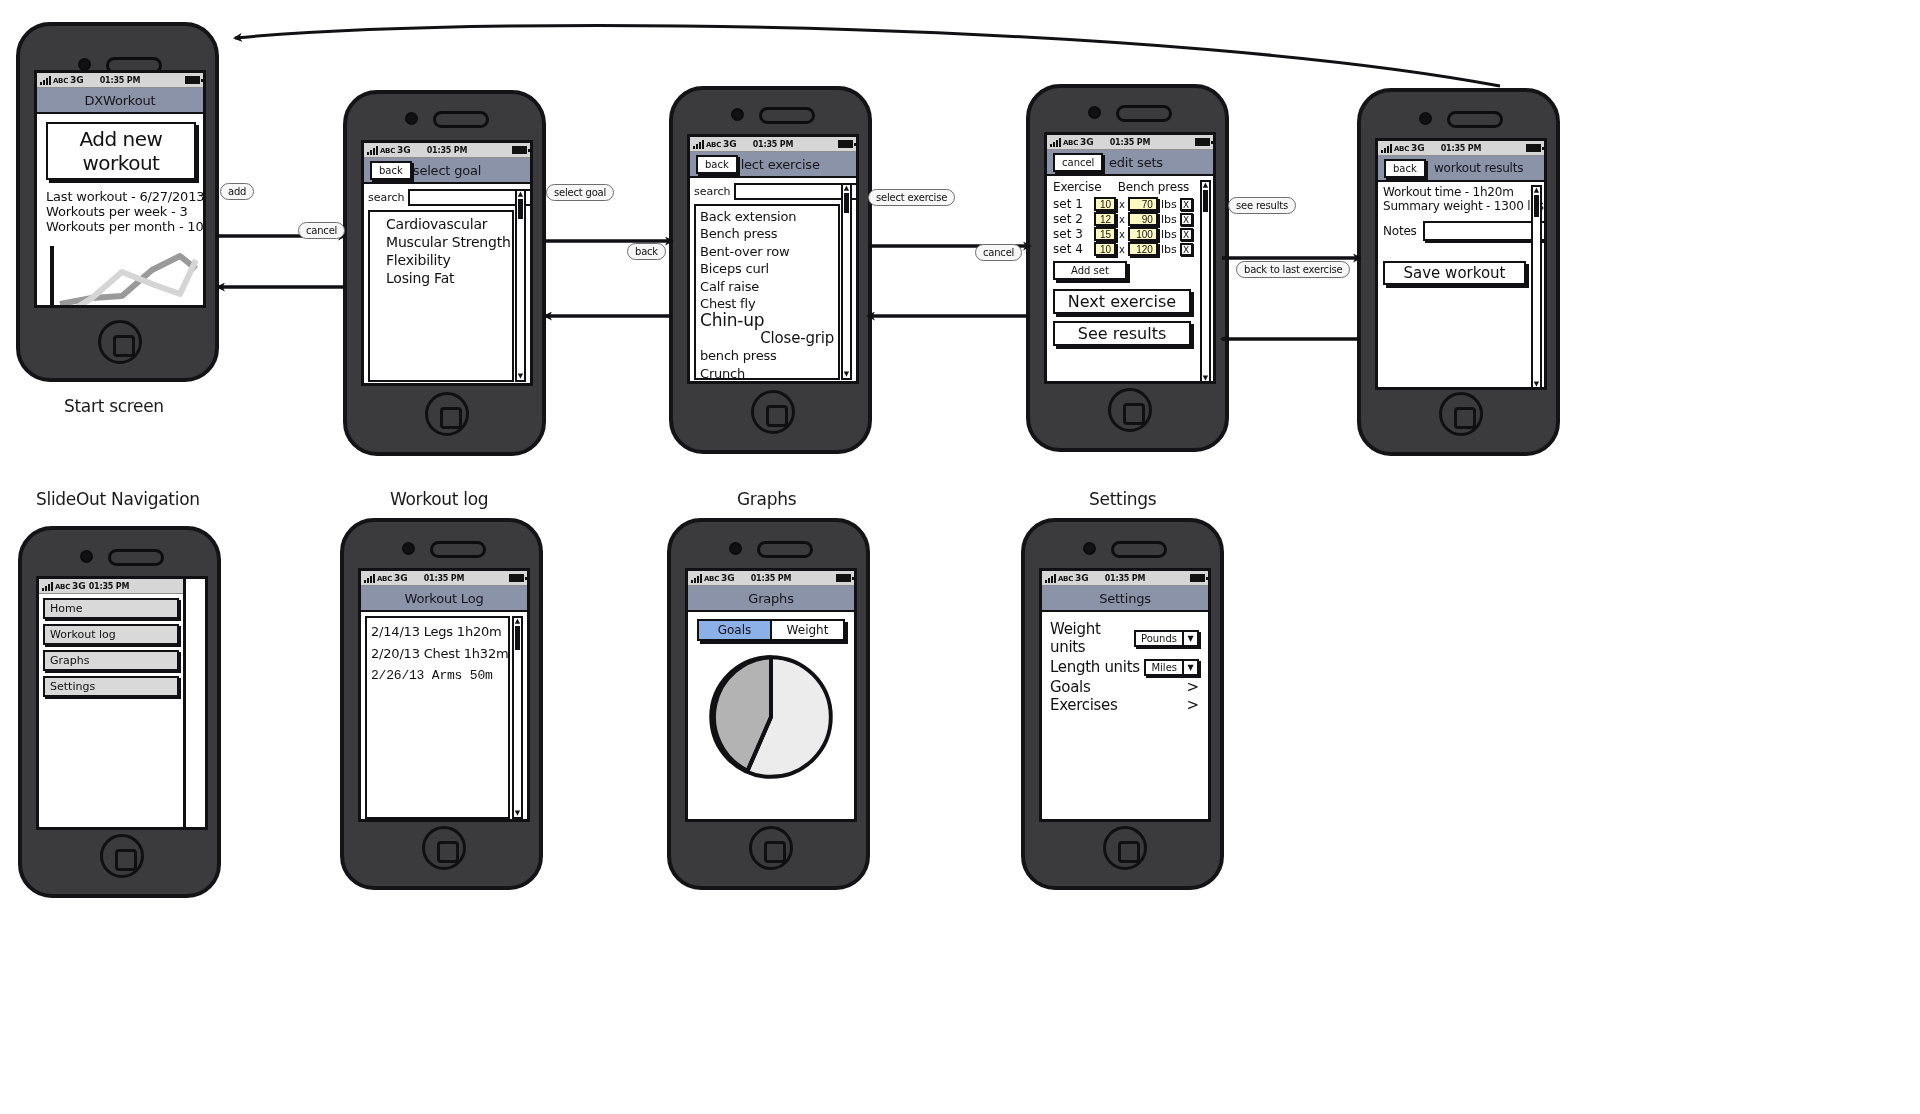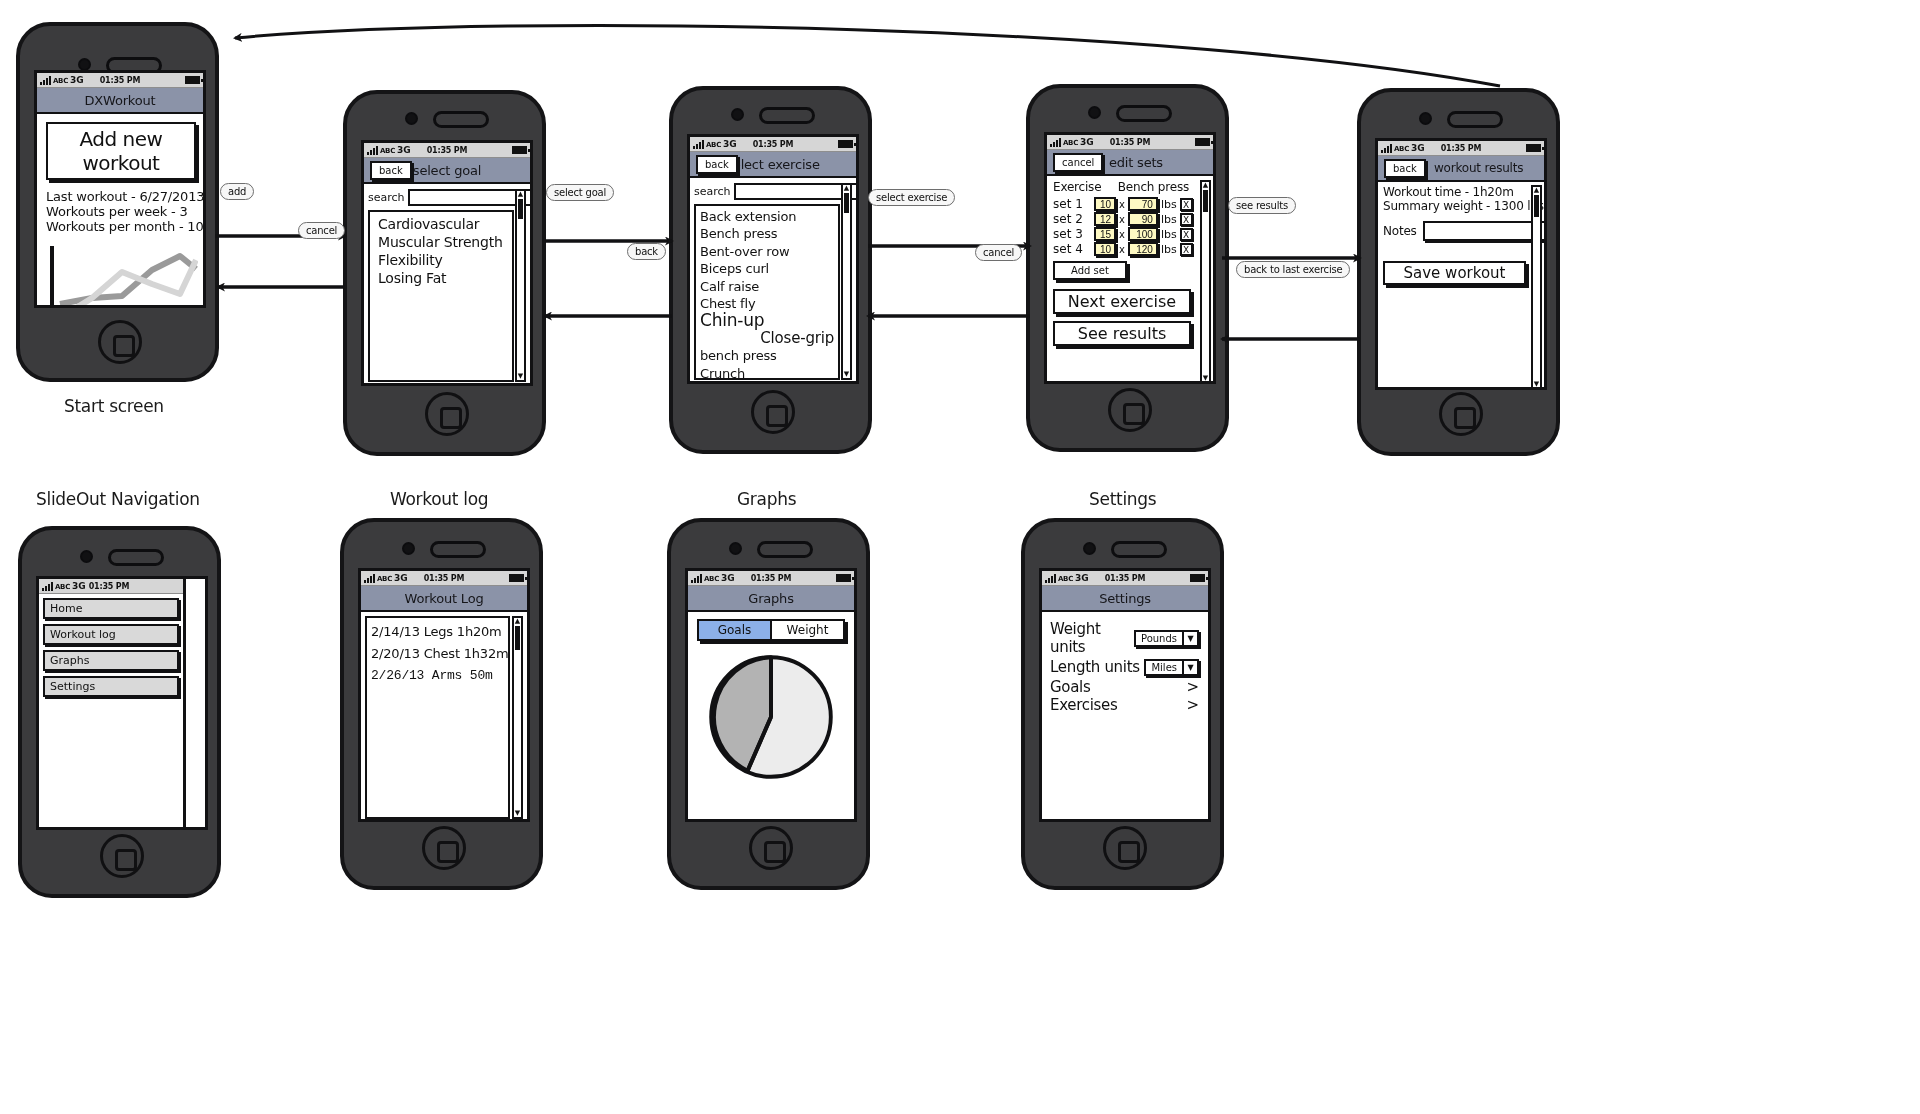--- a/index.html
+++ b/index.html
@@ -273,21 +273,21 @@
       <div class="navbar">
         <button class="navbtn">back</button>
         <div class="title">select goal</div>
       </div>
 
       <div style="padding:5px 3px 0 4px; position:relative; height:205px;">
         <div style="display:flex; align-items:center; gap:3px;">
           <span style="font-size:11px; color:#111;">search</span>
           <input class="field" style="flex: 1 1 0%; height: 17px; font-size: 11px; padding: 0px 3px; margin-right: 13px;" value="">
         </div>
-        <div class="listbox" style="margin-top:4px; height:172px; margin-right:13px; padding:3px 8px;">
+        <div class="listbox" style="margin-top:4px; height:172px; margin-right:13px; padding:3px 16px;">
           <div class="line" style="font-size:14px; line-height:18px;">Cardiovascular</div>
           <div class="line" style="font-size:14px; line-height:18px;">Muscular Strength</div>
           <div class="line" style="font-size:14px; line-height:18px;">Flexibility</div>
           <div class="line" style="font-size:14px; line-height:18px;">Losing Fat</div>
         </div>
         <div class="scrollbar" style="right:4px; top:5px; height:193px;">
           <div class="sb-arrow">▲</div>
           <div class="sb-thumb" style="height:20px;"></div>
           <div style="flex:1"></div>
           <div class="sb-arrow">▼</div>

